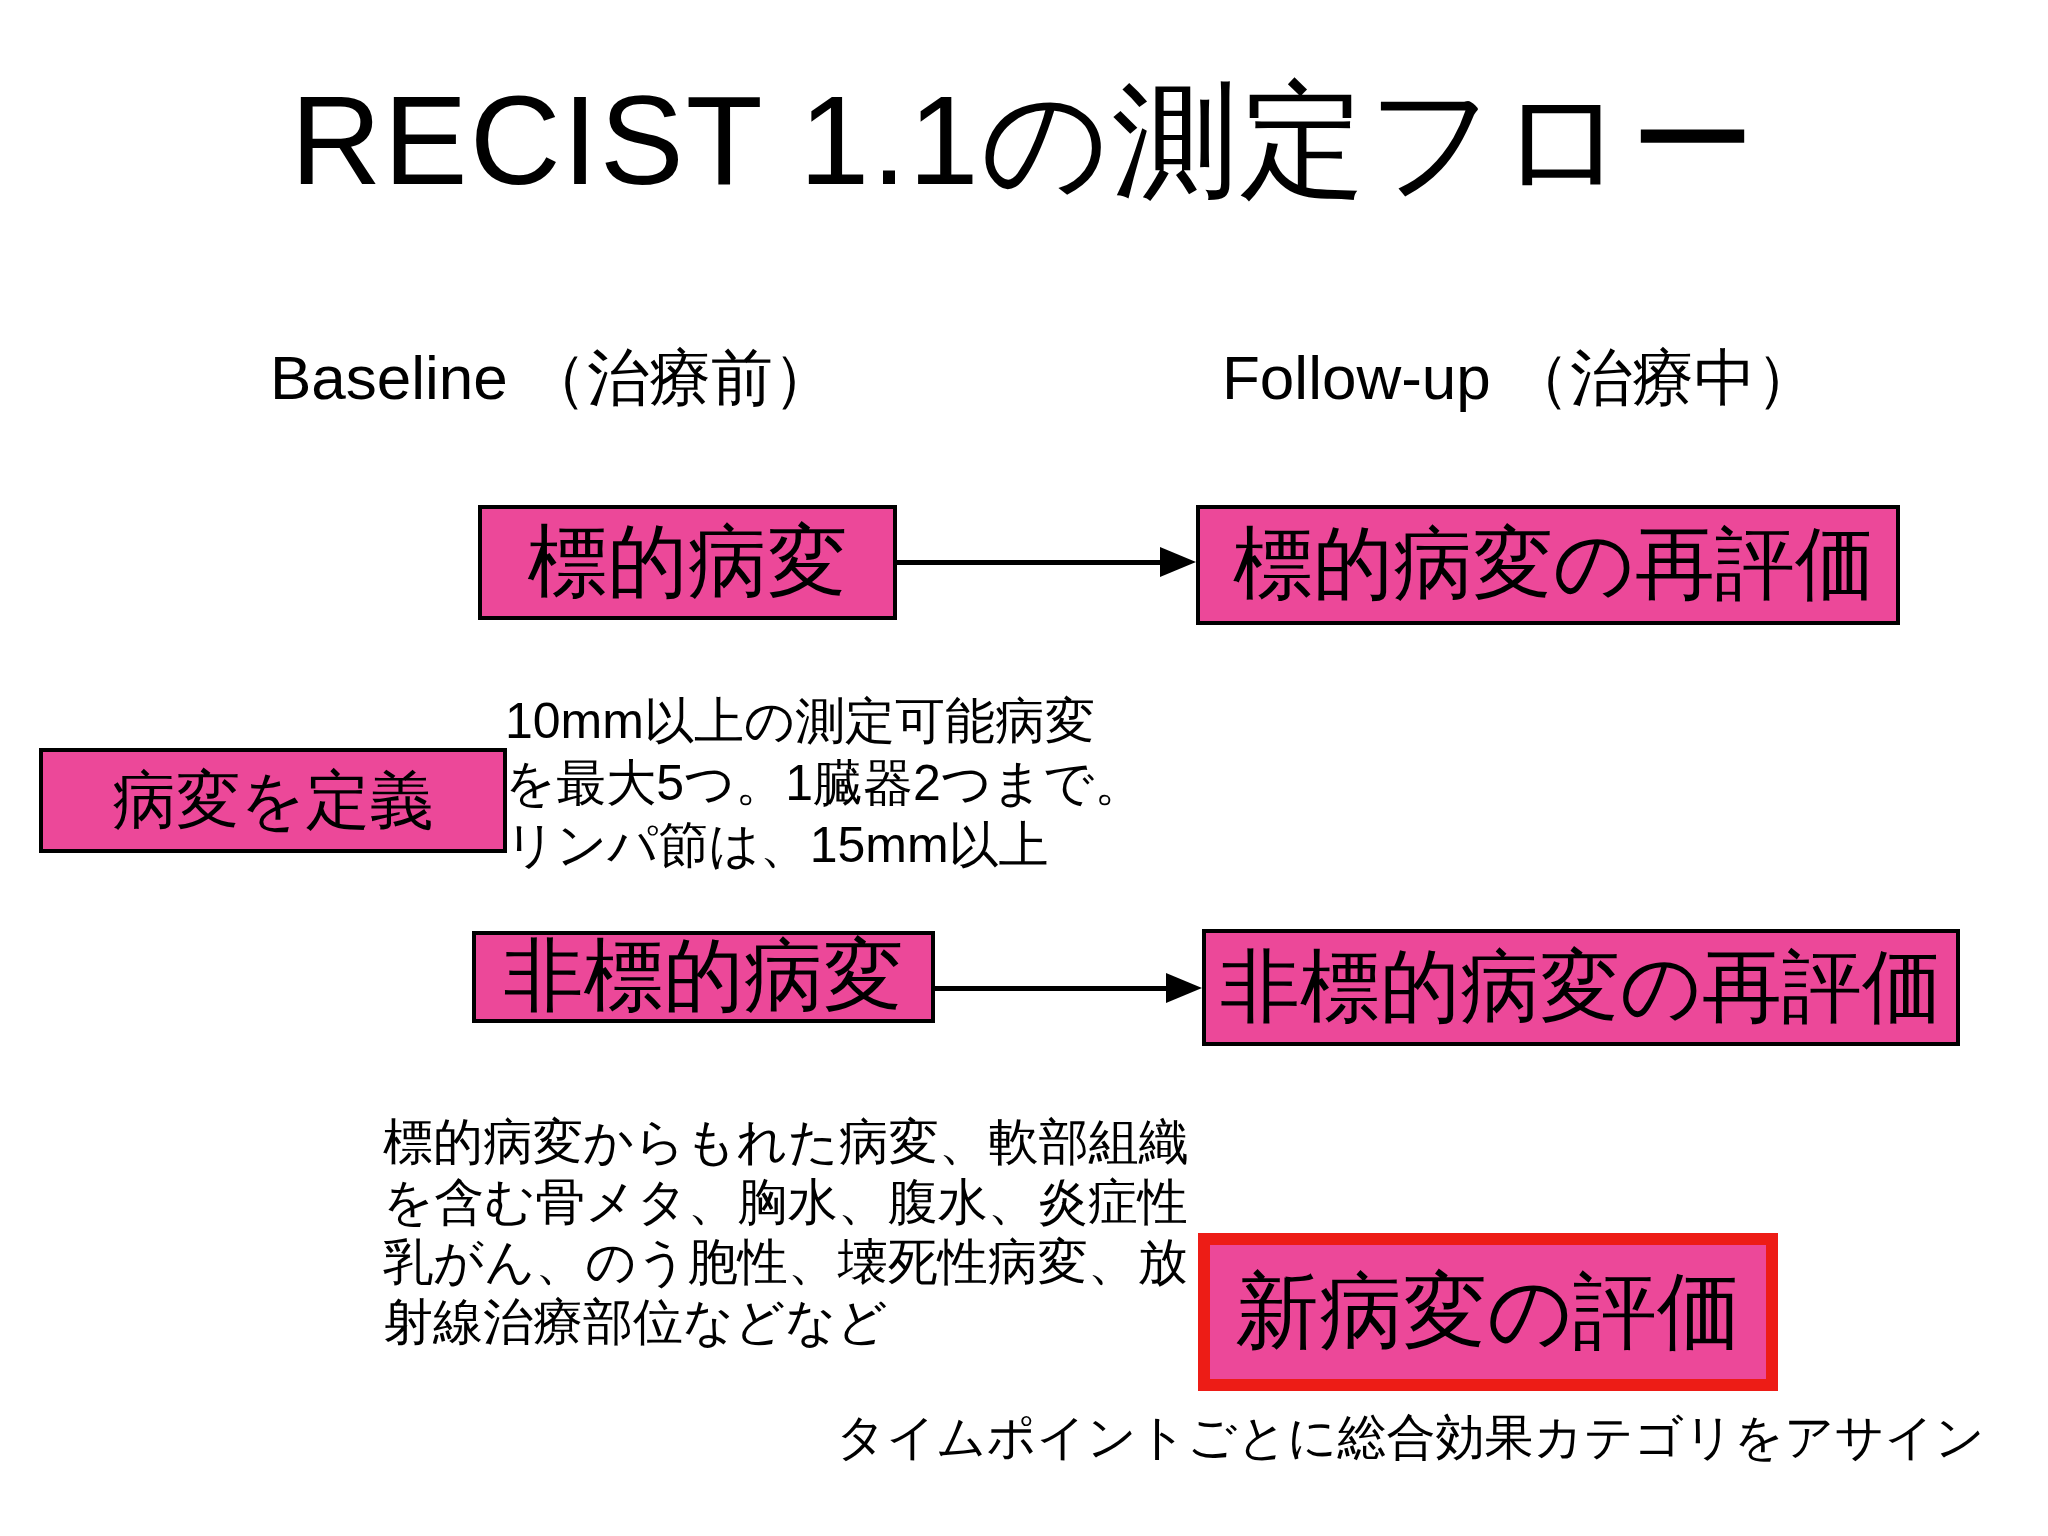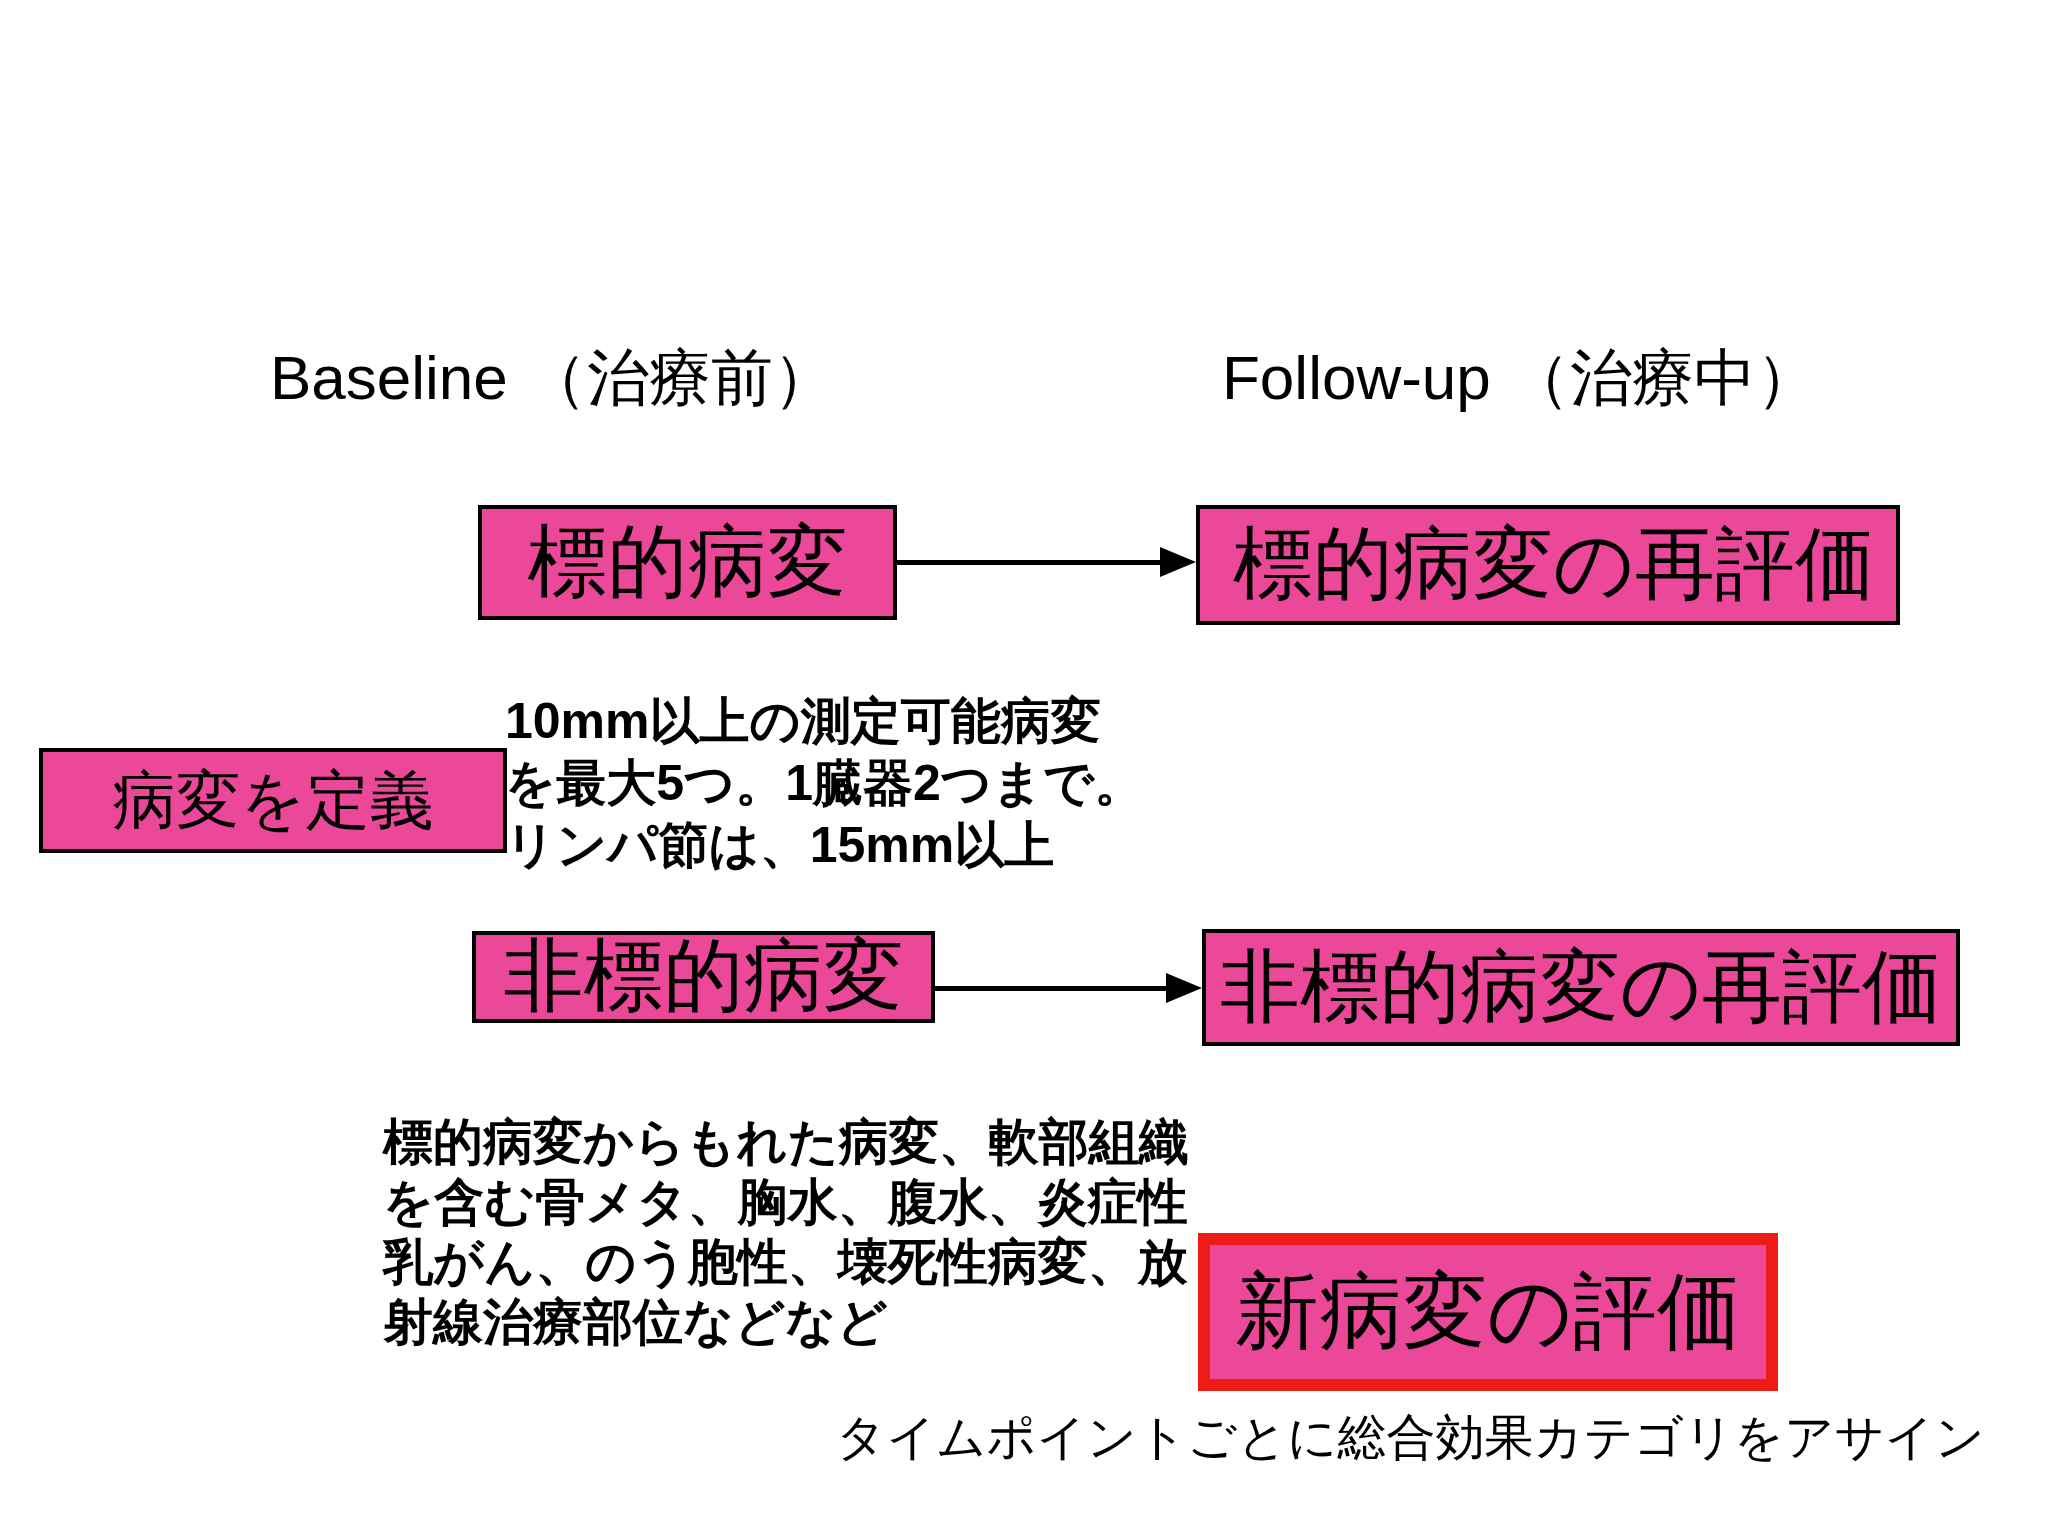--- a/index.html
+++ b/index.html
@@ -45,21 +45,21 @@
   .fbox.define            { left: 39px;   top: 748px; width: 468px; height: 105px; font-size: 64px; }
   .fbox.new-lesion {
     left: 1198px; top: 1233px; width: 580px; height: 158px;
     font-size: 84px;
     border: 12px solid #ed1c16;
   }
   .note {
     font-size: 50px;
     line-height: 62px;
     white-space: pre-line;
-    font-weight: 700;
+    font-weight: 400;
   }
   .note.target-note    { left: 505px; top: 690px; }
   .note.nontarget-note { left: 383px; top: 1112px; line-height: 60px; }
   .footer-note {
     left: 836px; top: 1405px;
     font-size: 49px;
     font-weight: 400;
     white-space: nowrap;
   }
   .arrow-line { background: #000000; height: 5px; }
@@ -72,20 +72,21 @@
     border-left: 36px solid #000000;
   }
   .arrow-head.a1 { left: 1160px; top: 547px; }
   .arrow-head.a2 { left: 1166px; top: 973px; }
 </style>
 </head>
 <body>
 
 <div class="slide" style="background: rgb(255, 255, 255);">
 
+  <div class="abs slide-title">RECIST 1.1の測定フロー</div>
 
   <div class="abs col-header baseline">Baseline （治療前）</div>
   <div class="abs col-header followup">Follow-up （治療中）</div>
 
   <div class="abs fbox target">標的病変</div>
   <div class="abs fbox target-reassess">標的病変の再評価</div>
 
   <div class="abs arrow-line a1"></div>
   <div class="abs arrow-head a1"></div>
 

